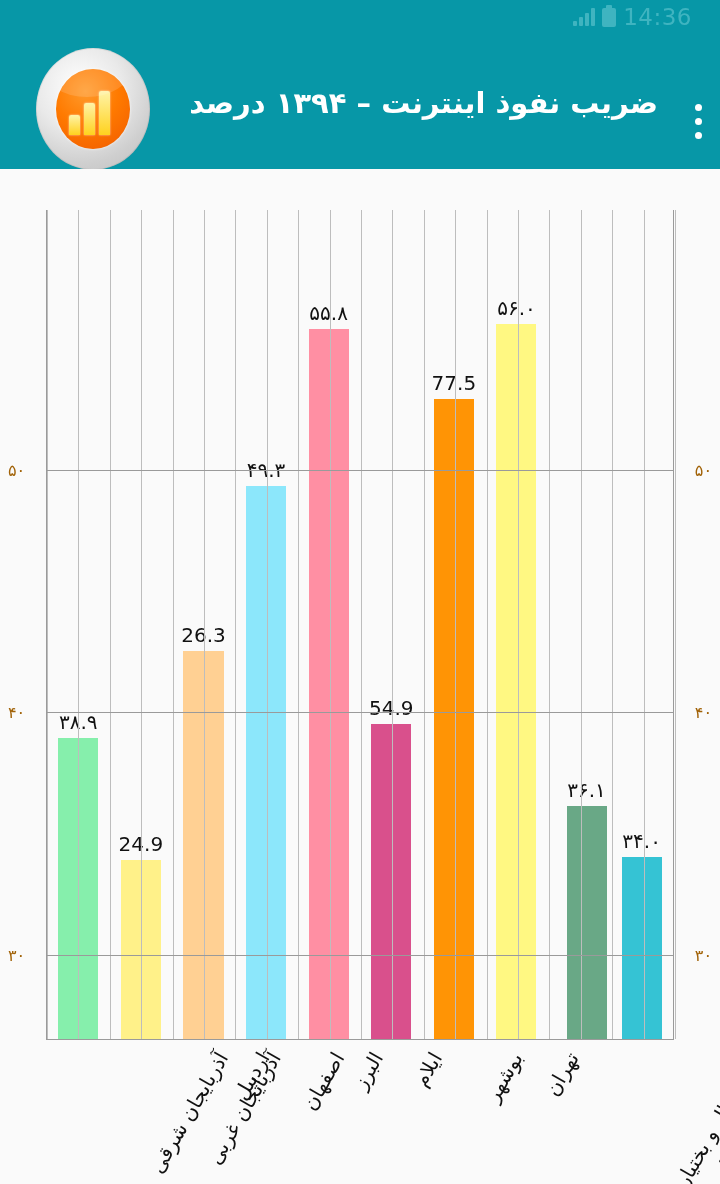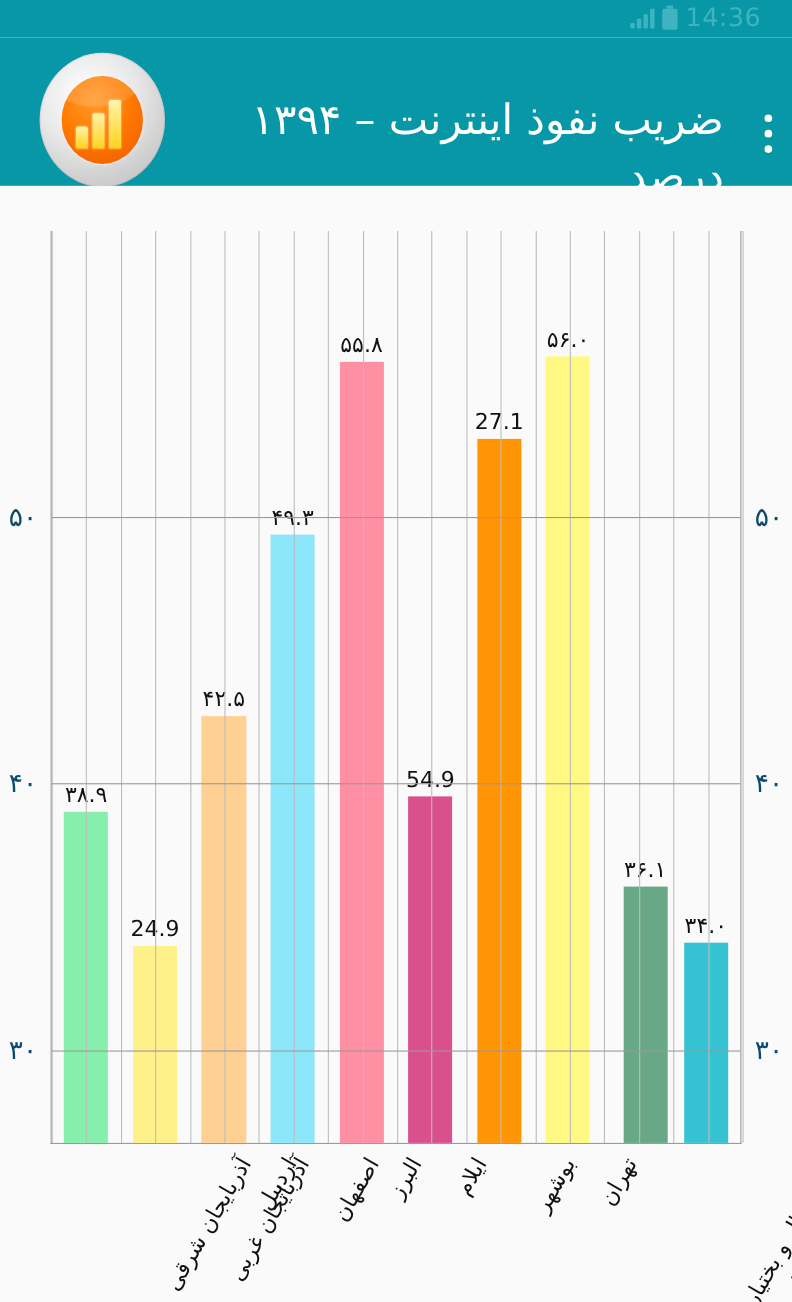--- a/index.html
+++ b/index.html
@@ -53,40 +53,40 @@
   }
   .logo-bars { position:absolute; bottom:14px; left:13px; display:flex; align-items:flex-end; gap:4px; }
   .logo-bars i { display:block; width:11px; border-radius:2px 2px 0 0;
     background:linear-gradient(#fff3a8,#ffd21e); box-shadow:0 0 2px rgba(255,255,255,.8); }
   .logo-bars i:nth-child(1){height:20px}
   .logo-bars i:nth-child(2){height:32px}
   .logo-bars i:nth-child(3){height:44px}
 
   .apptitle {
     position:absolute; right:62px; left:170px; top:50px;
-    color:#ffffff; font-size:38px; line-height:1.33;
-    text-align:right; direction:rtl; font-weight:400;
+    color:#ffffff; font-size:29px; line-height:1.33;
+    text-align:right; direction:rtl; font-weight:700;
   }
   .overflow {
     position:absolute; right:18px; top:70px;
     display:flex; flex-direction:column; gap:7px; align-items:center;
   }
   .overflow span { display:block; width:7px; height:7px; border-radius:50%; background:#ffffff; }
 
   
   .chartwrap { position:absolute; top:169px; left:0; width:720px; height:1015px; background:#fafafa; }
   .plot {
     position:absolute; left:46px; top:41px; width:628px; height:830px;
     border-left:1px solid #9a9a9a; border-right:1px solid #9a9a9a;
     border-bottom:1px solid #9a9a9a; background:#fafafa;
   }
   .vline { position:absolute; top:0; bottom:0; width:1px; background:#bdbdbd; }
   .hline { position:absolute; left:0; right:0; height:1px; background:#9a9a9a; }
 
-  .ytick { position:absolute; font-size:24px; color:#0c4a6e; transform:translateY(-50%); direction:rtl; }
+  .ytick { position:absolute; font-size:16px; color:#a16207; transform:translateY(-50%); direction:rtl; }
   .ytick.left { left:8px; }
   .ytick.right { right:8px; }
 
   .bars { position:absolute; left:0; top:0; width:100%; height:100%;
           display:flex; align-items:flex-end; }
   .bcell { flex:1 1 0; height:100%; position:relative; display:flex;
            align-items:flex-end; justify-content:center; }
   .bar { width:64%; position:relative; }
   .vlabel {
     position:absolute; bottom:100%; left:50%; transform:translateX(-50%);
@@ -144,41 +144,41 @@
               <div class="vlabel">۳۸.۹</div>
             </div>
           </div>
           <div class="bcell">
             <div class="bar" style="height: 21.6374%; background: rgb(255, 241, 137);">
               <div class="vlabel">24.9</div>
             </div>
           </div>
           <div class="bcell">
             <div class="bar" style="height: 46.7836%; background: rgb(255, 208, 147);">
-              <div class="vlabel">۴۲.۵</div>
+              <div class="vlabel">26.3</div>
             </div>
           </div>
           <div class="bcell">
             <div class="bar" style="height: 66.6667%; background: rgb(140, 231, 251);">
               <div class="vlabel">۴۹.۳</div>
             </div>
           </div>
           <div class="bcell">
             <div class="bar" style="height: 85.6725%; background: rgb(255, 143, 163);">
               <div class="vlabel">۵۵.۸</div>
             </div>
           </div>
           <div class="bcell">
             <div class="bar" style="height: 38.0117%; background: rgb(217, 80, 140);">
               <div class="vlabel">54.9</div>
             </div>
           </div>
           <div class="bcell">
             <div class="bar" style="height: 77.193%; background: rgb(255, 148, 5);">
-              <div class="vlabel">27.1</div>
+              <div class="vlabel">77.5</div>
             </div>
           </div>
           <div class="bcell">
             <div class="bar" style="height: 86.2573%; background: rgb(255, 248, 130);">
               <div class="vlabel">۵۶.۰</div>
             </div>
           </div>
           <div class="bcell">
             <div class="bar" style="height: 28.0702%; background: rgb(105, 168, 134); margin-left: 15px;">
               <div class="vlabel">۳۶.۱</div>

